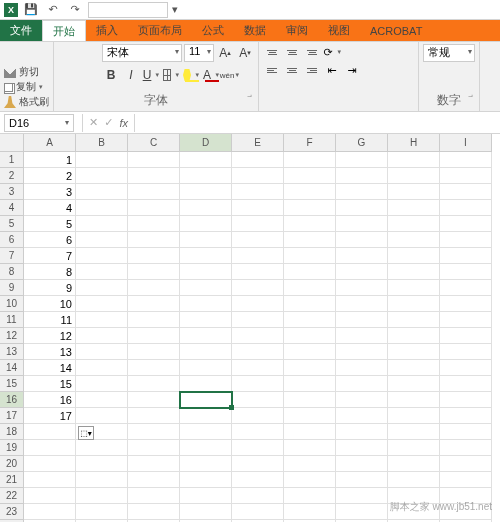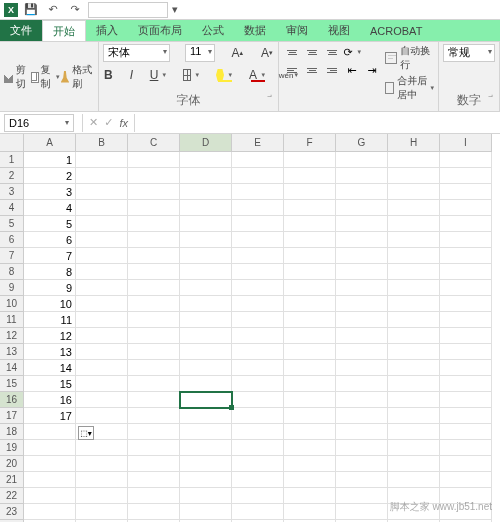--- a/index.html
+++ b/index.html
@@ -6,45 +6,45 @@
 body { background: #fff; font-size: 11px; overflow: hidden; width: 500px; height: 522px; position: relative; }
 
 
 .titlebar { height: 20px; background: #fff; display: flex; align-items: center; padding: 0 4px; gap: 4px; border-bottom: 1px solid #d4d4d4; }
 .tb-icon { width: 14px; height: 14px; background: #217346; color: #fff; display: flex; align-items: center; justify-content: center; font-size: 9px; font-weight: bold; }
 .qat-btn { width: 18px; height: 16px; display: flex; align-items: center; justify-content: center; color: #555; }
 .qat-input { width: 80px; height: 16px; border: 1px solid #ccc; font-size: 10px; padding: 0 2px; }
 .qat-drop { width: 10px; color: #555; }
 
 
-.tabs { height: 22px; background: #86efac; display: flex; align-items: stretch; border-bottom: 1px solid #d4d4d4; }
+.tabs { height: 22px; background: #f97316; display: flex; align-items: stretch; border-bottom: 1px solid #d4d4d4; }
 .tab { padding: 0 10px; display: flex; align-items: center; font-size: 11px; color: #444; cursor: pointer; }
 .tab.file { background: #217346; color: #fff; }
 .tab.active { background: #fff; border: 1px solid #d4d4d4; border-bottom: none; color: #217346; }
 
 
 .ribbon { height: 70px; background: #f1f1f1; display: flex; border-bottom: 1px solid #d4d4d4; }
 .group { border-right: 1px solid #d4d4d4; display: flex; flex-direction: column; padding: 2px 4px; }
 .group-content { flex: 1; display: flex; gap: 4px; }
 .group-label { text-align: center; font-size: 12px; color: #666; padding-top: 2px; position: relative; }
 .group-label::after { content: "⌐"; position: absolute; right: 2px; font-size: 8px; transform: rotate(180deg); color: #888; }
 
 
 .paste-btn { width: 32px; display: flex; flex-direction: column; align-items: center; gap: 2px; font-size: 10px; }
 .paste-icon { width: 24px; height: 28px; background: #fff; border: 1px solid #c8a15f; position: relative; }
 .paste-icon::before { content: ""; position: absolute; top: -2px; left: 6px; width: 10px; height: 4px; background: #888; border-radius: 2px; }
-.clip-items { display: flex; flex-direction: row; gap: 1px; justify-content: flex-end; font-size: 10px; }
+.clip-items { display: flex; flex-direction: column; gap: 1px; justify-content: flex-end; font-size: 10px; }
 .clip-item { display: flex; align-items: center; gap: 3px; color: #444; }
 .clip-ico { width: 12px; height: 12px; }
 .ico-cut { background: linear-gradient(45deg, #888 40%, transparent 40%), linear-gradient(-45deg, #888 40%, transparent 40%); }
 .ico-copy { background: #fff; border: 1px solid #888; box-shadow: 1px 1px 0 #fff, 1px 1px 0 1px #888; width: 9px; height: 9px; }
 .ico-brush { background: #d9a84e; clip-path: polygon(40% 0, 60% 0, 70% 60%, 100% 100%, 0 100%, 30% 60%); }
 
 
-.font-row { display: flex; gap: 15px; align-items: flex-start; }
+.font-row { display: flex; gap: 2px; align-items: flex-start; margin-left: 44px; }
 .font-sel { height: 18px; border: 1px solid #ccc; background: #fff; font-size: 11px; padding: 0 14px 0 4px; position: relative; }
 .font-name { width: 80px; }
 .font-size { width: 30px; }
 .sel-arrow { position: absolute; right: 2px; top: 2px; font-size: 8px; color: #666; }
 .font-btn { width: 18px; height: 18px; display: flex; align-items: center; justify-content: center; font-size: 12px; color: #444; border: 1px solid transparent; }
 .font-btn.b { font-weight: bold; }
 .font-btn.i { font-style: italic; }
 .font-btn.u { text-decoration: underline; }
 .btn-drop { position: relative; padding-right: 8px; }
 .btn-drop::after { content: "▾"; position: absolute; right: 0; font-size: 7px; color: #666; }
@@ -215,31 +215,20 @@
           <div class="align-btn">
               <div class="lines r">
                 <span></span>
                 <span style="width:7px"></span>
                 <span></span>
               </div>
             </div>
           <div class="align-btn">⇤</div>
           <div class="align-btn">⇥</div>
         </div>
-      </div>
-      <div class="wrap-items">
-        <div class="wrap-item">
-            <div class="wrap-ico"></div>
-            <span>自动换行</span>
-          </div>
-        <div class="wrap-item">
-            <div class="merge-ico"></div>
-            <span>合并后居中</span>
-            <span style="font-size:7px;color:#666">▾</span>
-          </div>
       </div>
     </div>
   </div>
 
   <div class="group">
     <div class="group-content" style="flex-direction:column;gap:4px">
       <div class="num-sel"><span>常规</span><span class="sel-arrow">▾</span></div>
     </div>
     <div class="group-label">数字</div>
   </div>

